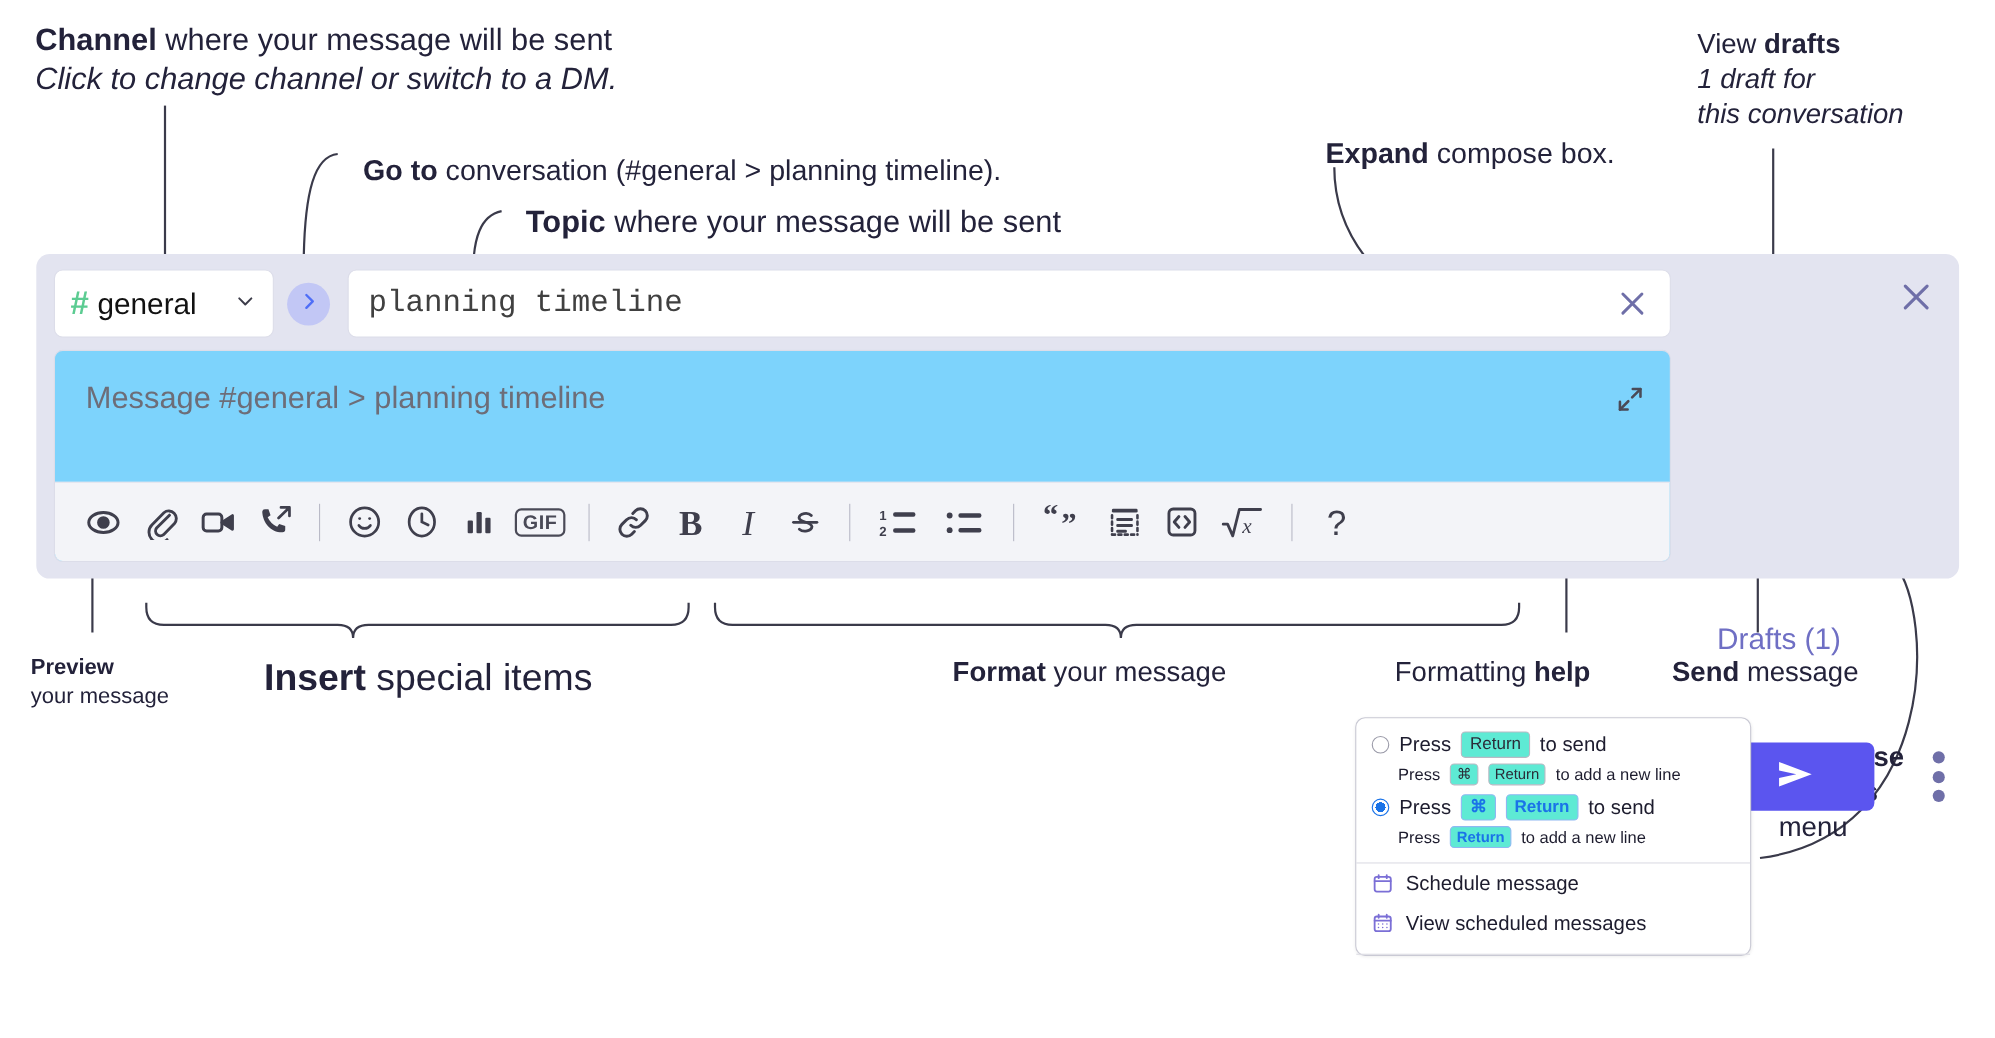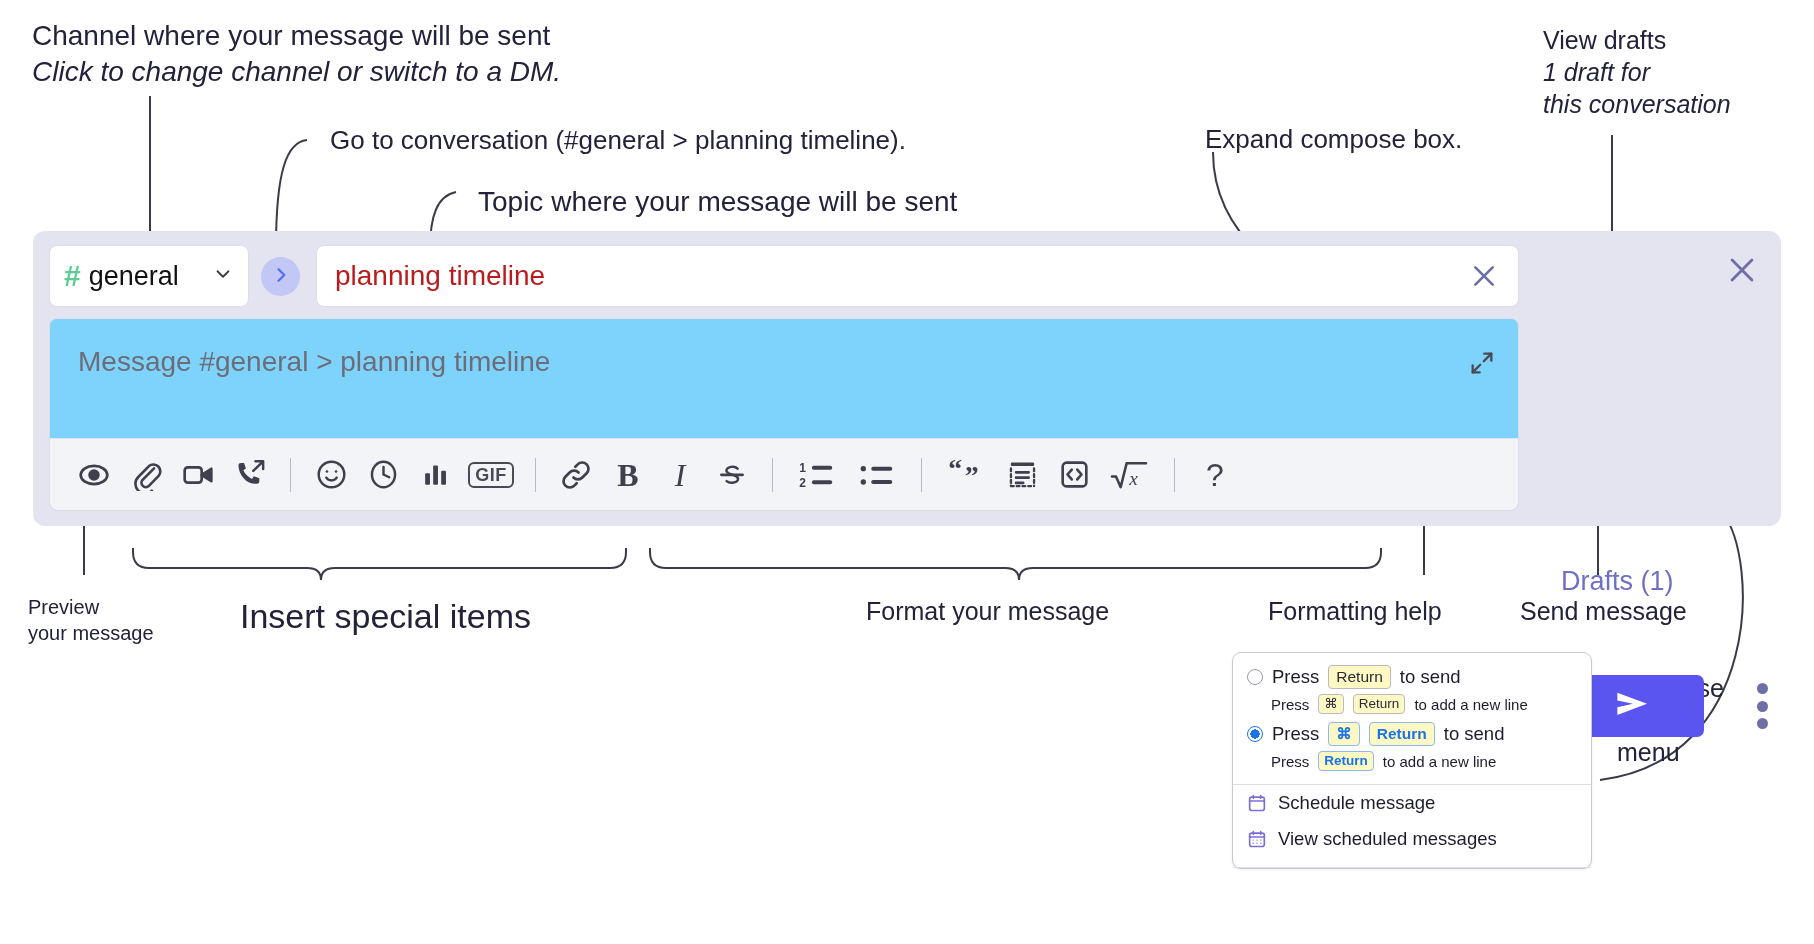--- a/index.html
+++ b/index.html
@@ -6,26 +6,26 @@
   html, body { margin:0; padding:0; }
   body {
     width: 1814px; height: 944px;
     background: #ffffff;
     font-family: "Liberation Sans", sans-serif;
     color: #1d1c2e;
     position: relative;
     overflow: hidden;
   }
   .anno { position:absolute; color:#23223a; line-height:1.28; }
-  .anno b { font-weight:400;margin-top:24px; }
+  .anno b { font-weight:700;margin-top:24px; }
   .anno i { font-style:italic; }
 
   
   #anno-channel    { left:32px;  top:18px;  font-size:28px; }
-  #anno-goto       { left:330px; top:124px; font-size:26px; }
+  #anno-goto       { left:330px; top:139px; font-size:26px; }
   #anno-topic      { left:478px; top:184px; font-size:28px; }
   #anno-expand     { left:1205px;top:123px; font-size:26px; }
   #anno-drafts     { left:1543px;top:24px;  font-size:25px; }
   #anno-preview    { left:28px;  top:595px; font-size:20px; }
   #anno-insert     { left:240px; top:595px; font-size:34px; }
   #anno-format     { left:866px; top:595px; font-size:25px; }
   #anno-help       { left:1268px;top:595px; font-size:25px; }
   #anno-send       { left:1520px;top:595px; font-size:25px; }
   #anno-compose    { left:1617px;top:672px; font-size:25px; width:180px; }
 
@@ -56,21 +56,21 @@
   #goto-btn {
     position:absolute; left:212px; top:12px; width:39px; height:39px;
     border-radius:50%; background:#c2c7f5;
     display:flex; align-items:center; justify-content:center;
   }
   #topic-field {
     position:absolute; left:267px; top:0; width:1203px; height:62px;
     background:#fff; border:1px solid #dcdde9; border-radius:8px;
     display:flex; align-items:center; padding:0 18px;
   }
-  #topic-value { font-size:28px; color:#b91c1c; }
+  #topic-value { font-size:28px; color:#404040;font-family:Liberation Mono, monospace; }
   #topic-clear { margin-left:auto; display:flex; align-items:center; }
 
   
   #msg-card {
     position:absolute; left:0; top:73px; width:1470px; height:193px;
     background:#7dd3fc; border:1px solid #dcdde9; border-radius:8px;
     overflow:hidden;
   }
   #msg-placeholder {
     position:absolute; left:28px; top:27px; font-size:28px; color:#6d6d78;
@@ -123,21 +123,21 @@
     font-size:17.5px; color:#1d1c2e;
   }
   .mrow { display:flex; align-items:center; gap:9px; padding:0 14px; }
   .mrow.main { height:28px; font-size:18.5px; }
   .mrow.sub { height:26px; font-size:15px; padding-left:38px; margin-bottom:3px; }
   .radio { width:16px; height:16px; border-radius:50%; border:1.8px solid #9a9aa8; flex:0 0 auto; }
   .radio.on { border:1.8px solid #1a73e8; background:
       radial-gradient(circle, #1a73e8 0 4.6px, #fff 4.6px 100%); }
   .key {
     border:1px solid #b9b9c4; border-radius:4px; padding:1px 7px;
-    font-size:15.5px; color:#2b2b38; background:#fef9c3; line-height:1.32;
+    font-size:15.5px; color:#2b2b38; background:#5eead4; line-height:1.32;
   }
   .mrow.sub .key { font-size:13.5px; padding:0px 5px; }
   .key.blue { border-color:#8fb8f2; color:#1a73e8; font-weight:700; }
   .mdiv { height:1px; background:#dcdce4; margin:10px 0 0 0; }
   .mitem { display:flex; align-items:center; gap:11px; padding:7px 14px; font-size:18.5px; }
   .mitem:first-of-type { padding-top:9px; }
   .micon { width:20px; height:20px; flex:0 0 auto; color:#7b6fd6; }
 </style>
 </head>
 <body>

